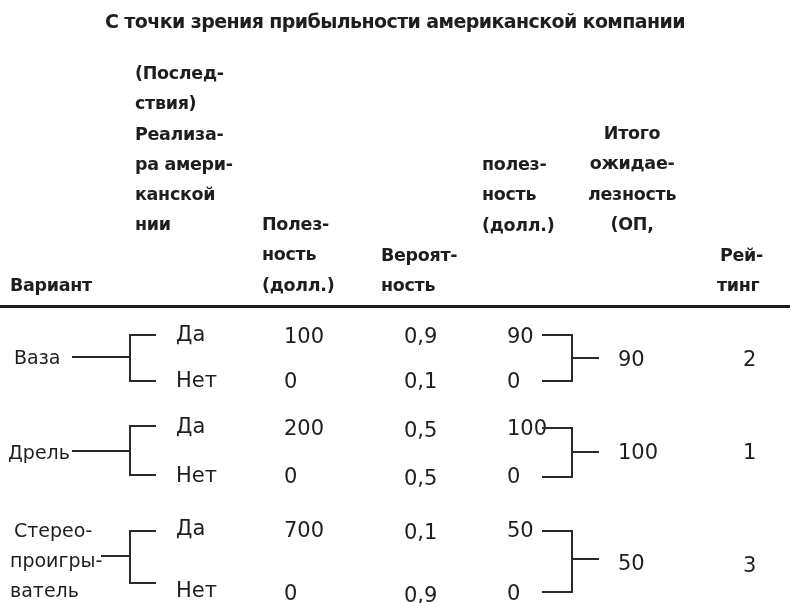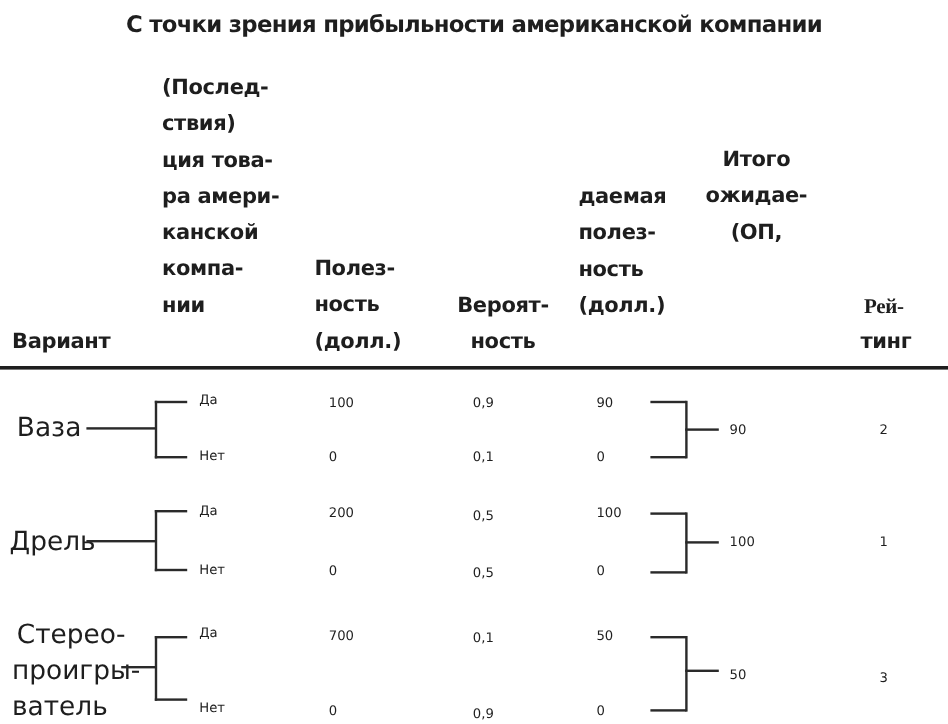--- a/index.html
+++ b/index.html
@@ -3,63 +3,62 @@
 <meta charset="utf-8">
 <style>
   html, body { margin: 0; padding: 0; background: #ffffff; }
   body { width: 790px; height: 603px; position: relative; overflow: hidden;
          font-family: "DejaVu Sans", sans-serif; color: #1e1e1e; }
   .title { position: absolute; left: 0; top: 10px; width: 790px; text-align: center;
            font-weight: bold; font-size: 19px; letter-spacing: -0.6px; }
   .hdr { position: absolute; font-weight: bold; font-size: 17.5px; line-height: 30.3px;
          letter-spacing: -0.3px; white-space: nowrap; }
   .rule { position: absolute; left: 0; top: 305px; width: 790px; height: 3px; background: #1e1e1e; }
-  .cell { position: absolute; font-size: 11px; line-height: 20px; white-space: nowrap; }
+  .cell { position: absolute; font-size: 21px; line-height: 20px; white-space: nowrap; margin-left: 10px; }
   .ln { position: absolute; background: #2a2a2a; }
-  .var { position: absolute; font-size: 22px; line-height: 30px; white-space: nowrap; }
+  .var { position: absolute; font-size: 19px; line-height: 30px; white-space: nowrap; }
 </style>
 </head>
 <body>
 
 <div class="title">С точки зрения прибыльности американской компании</div>
 
 <div class="hdr" style="left:10px; top:270px;">
   <div>Вариант</div>
 </div>
 <div class="hdr" style="left:135px; top:58px;">
   <div>(Послед-</div>
   <div>ствия)</div>
-  <div>ция това-</div>
+  <div>Реализа-</div>
   <div>ра амери-</div>
   <div>канской</div>
-  <div>компа-</div>
   <div>нии</div>
 </div>
 <div class="hdr" style="left:262px; top:209px;">
   <div>Полез-</div>
   <div>ность</div>
   <div>(долл.)</div>
 </div>
-<div class="hdr" style="left:381px; top:240px;text-align:center;">
+<div class="hdr" style="left:381px; top:240px;">
   <div>Вероят-</div>
   <div>ность</div>
 </div>
 <div class="hdr" style="left:482px; top:149px;">
-  <div>даемая</div>
   <div>полез-</div>
   <div>ность</div>
   <div>(долл.)</div>
 </div>
 <div class="hdr" style="left:588px; top:118px;text-align:center;">
   <div>Итого</div>
   <div>ожидае-</div>
+  <div>лезность</div>
   <div>(ОП,</div>
 </div>
 <div class="hdr" style="left:717px; top:240px;">
-  <div style="padding-left:3px;font-family:Liberation Serif, serif;">Рей-</div>
+  <div style="padding-left:3px;">Рей-</div>
   <div>тинг</div>
 </div>
 
 <div class="rule"></div>
 
 <div>
   <div class="var" style="left:14px; top:342px;">Ваза</div>
   <div class="ln" style="left:72px; top:356px; width:58px; height:2px;"></div>
   <div class="ln" style="left:129px; top:334px; width:2px; height:48px;"></div>
   <div class="ln" style="left:129px; top:334px; width:27px; height:2px;"></div>

